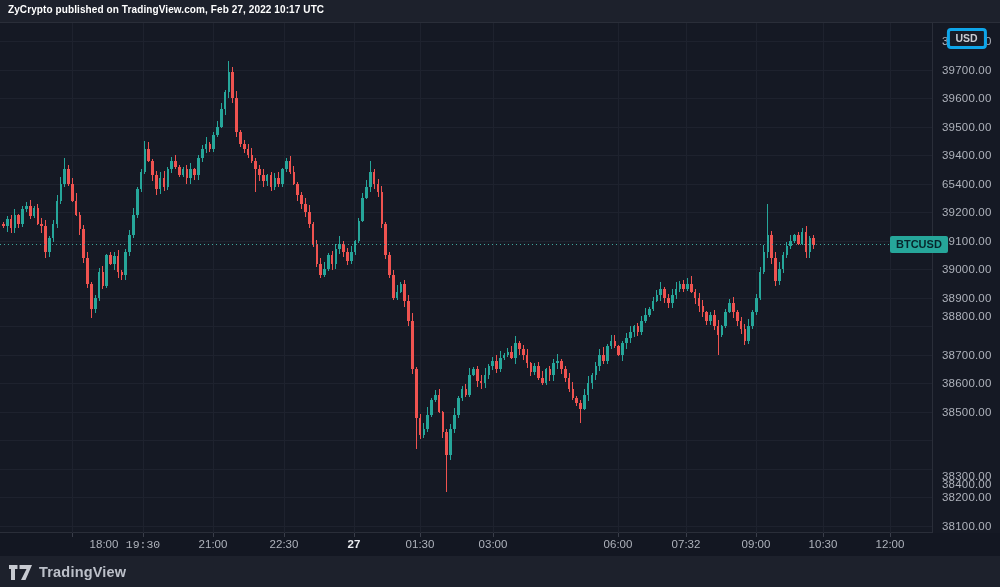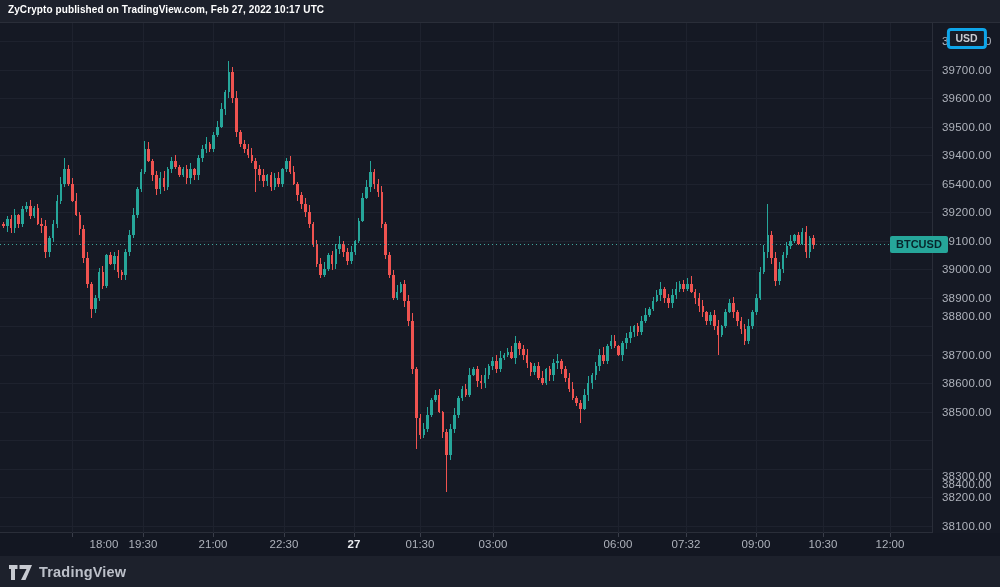--- a/index.html
+++ b/index.html
@@ -967,21 +967,21 @@
     <div id="currency-badge">USD</div>
       </div>
 
     <div id="symbol-tag" style="top: 213.007px; left: 890px;">BTCUSD</div>
   </div>
 
   <div id="time-axis">
       <div class="tick-mark" style="left: 72px;"></div>
       <div class="time-tick" style="left: 72px; margin-left: 32px;">18:00</div>
       <div class="tick-mark" style="left: 143px;"></div>
-      <div class="time-tick" style="left: 143px;">19:30</div>
+      <div class="time-tick" style="left: 143px; font-family: Liberation Mono, monospace;">19:30</div>
       <div class="tick-mark" style="left: 213px;"></div>
       <div class="time-tick" style="left: 213px;">21:00</div>
       <div class="tick-mark" style="left: 284px;"></div>
       <div class="time-tick" style="left: 284px;">22:30</div>
       <div class="tick-mark" style="left: 354px;"></div>
       <div class="time-tick strong" style="left: 354px;">27</div>
       <div class="tick-mark" style="left: 420px;"></div>
       <div class="time-tick" style="left: 420px;">01:30</div>
       <div class="tick-mark" style="left: 493px;"></div>
       <div class="time-tick" style="left: 493px;">03:00</div>

